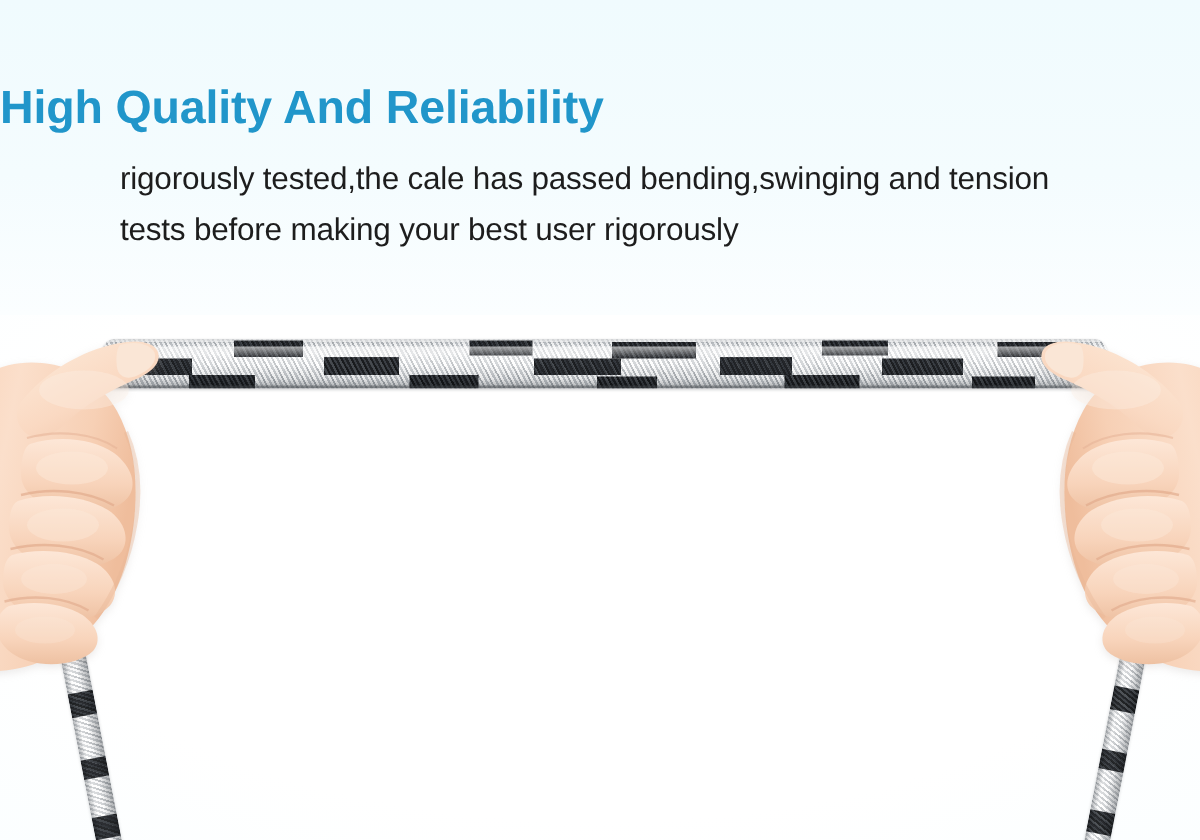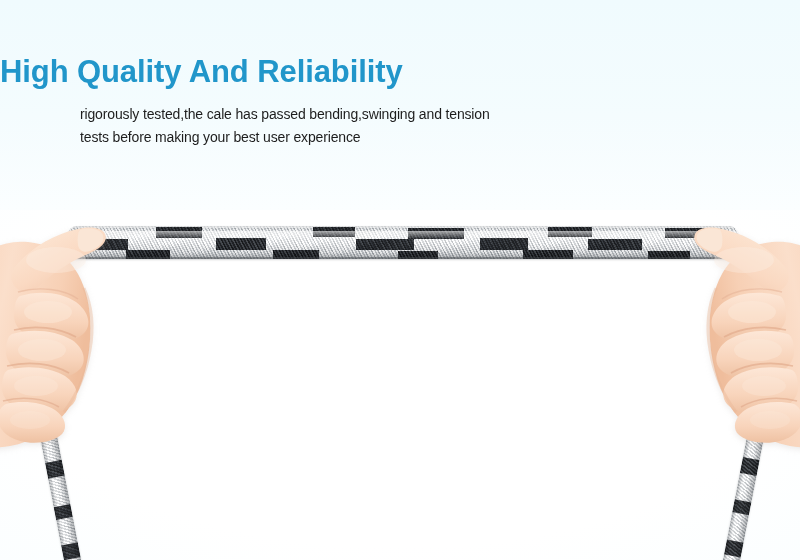--- a/index.html
+++ b/index.html
@@ -42,21 +42,21 @@
     margin: 0;
     font-size: 31px;
     font-weight: 700;
     letter-spacing: -0.1px;
     color: #2196ca;
     line-height: 1.18;
   }
   .subtitle {
     margin: 12px auto 0;
     width: 640px;
-    font-size: 14px;
+    font-size: 21px;
     font-weight: 400;
     color: #1d1d1d;
     line-height: 1.65;
     letter-spacing: -0.15px;
   }
   .subtitle-line { display: block; }
 
   
   .photo {
     position: absolute;
@@ -181,21 +181,21 @@
 
 <div id="stage">
 
   <div class="bg-base"></div>
   <div class="bg-tint-top"></div>
 
   <div class="headings">
     <h1 class="title">High Quality And Reliability</h1>
     <p class="subtitle">
       <span class="subtitle-line">rigorously tested,the cale has passed bending,swinging and tension</span>
-      <span class="subtitle-line">tests before making your best user experience</span>
+      <span class="subtitle-line">tests before making your best user rigorously</span>
     </p>
   </div>
 
   <div class="photo">
 
     <div class="cable-tail" style="left:-8px; top:188px; width:17px; height:210px;
                 transform-origin: 50% 0%;
                 transform: rotate(-11deg) translateX(36px);">
       <div class="blot-v" style="top:14px;  height:15px;"></div>
       <div class="blot-v" style="top:52px;  height:13px;"></div>

